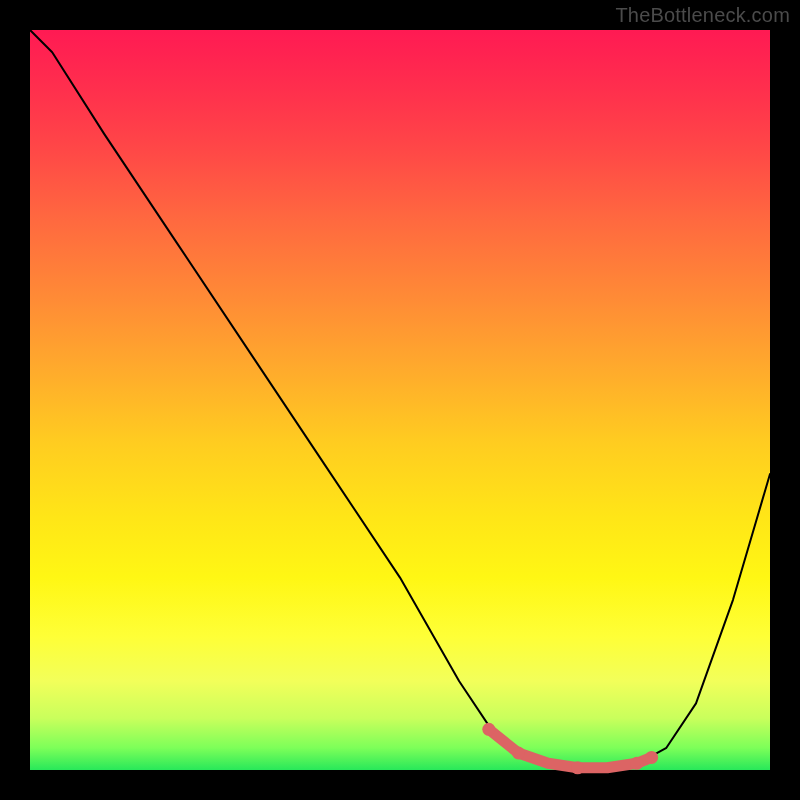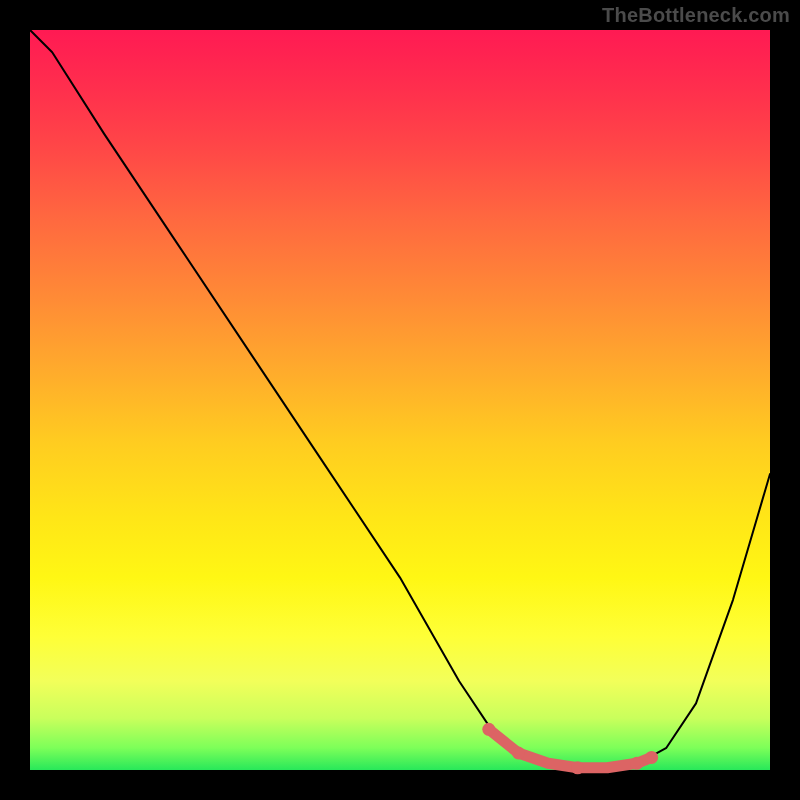--- a/index.html
+++ b/index.html
@@ -16,21 +16,21 @@
     width: 800px;
     height: 800px;
     background: #000;
   }
   .watermark {
     position: absolute;
     top: 4px;
     right: 10px;
     color: #4b4b4b;
     font-size: 20px;
-    font-weight: 700;
+    font-weight: 400;
     letter-spacing: 0.2px;
     z-index: 10;
   }
   .plot {
     position: absolute;
     left: 30px;
     top: 30px;
     width: 740px;
     height: 740px;
     background: linear-gradient(to bottom,

